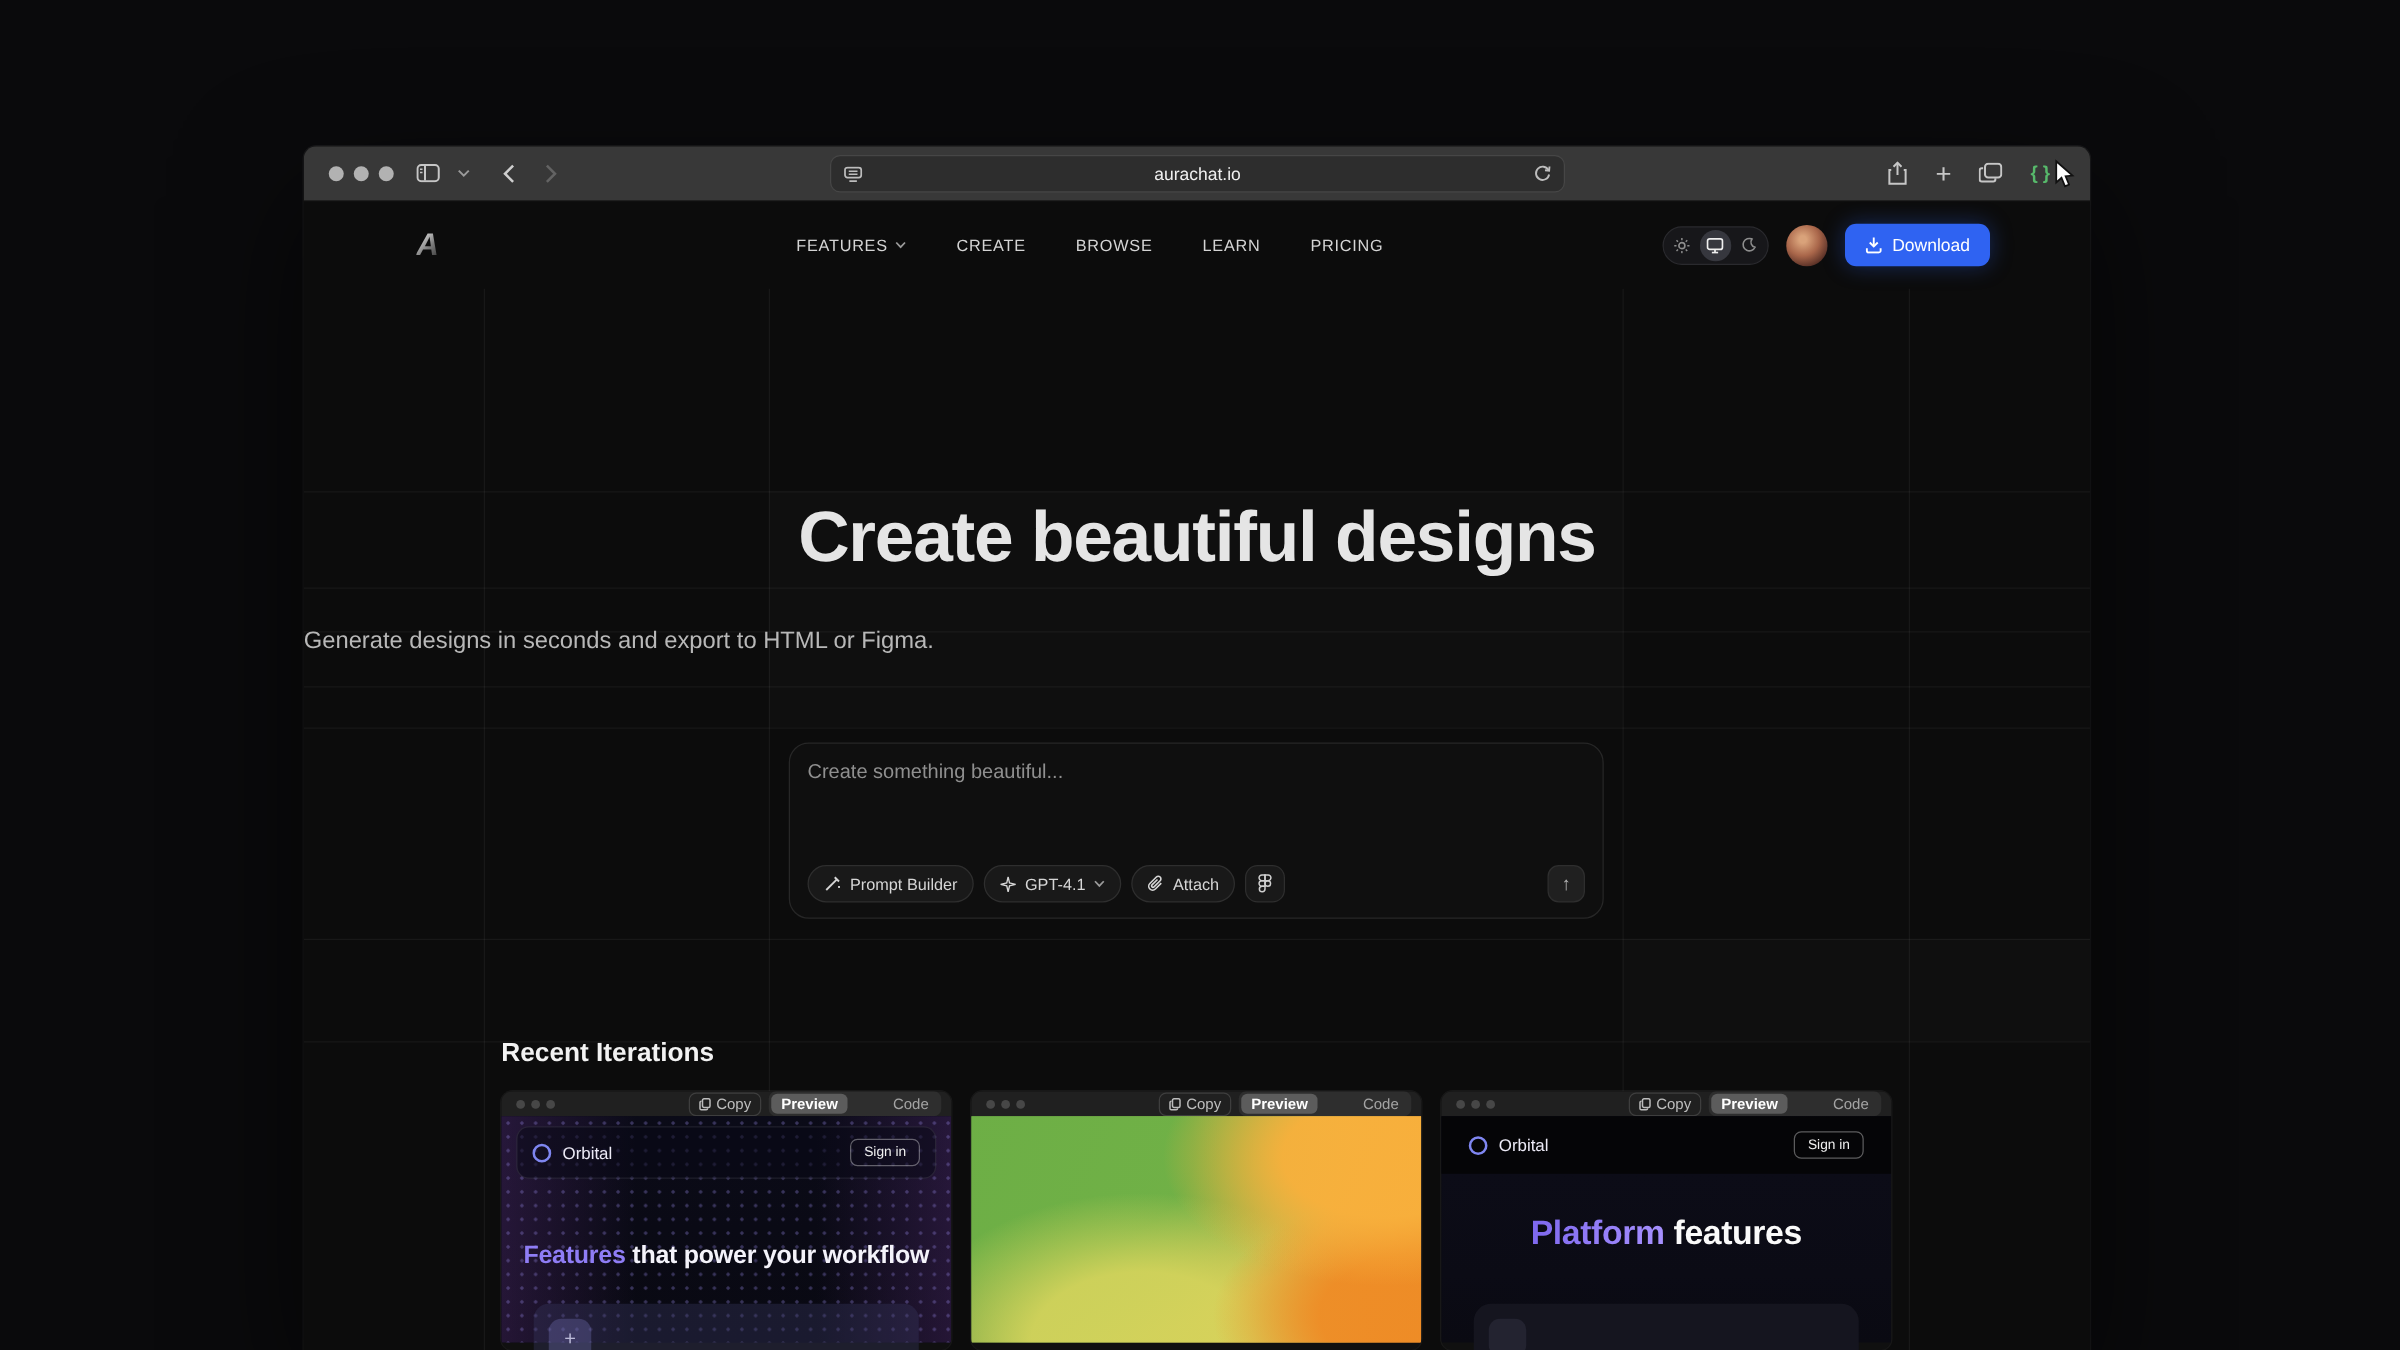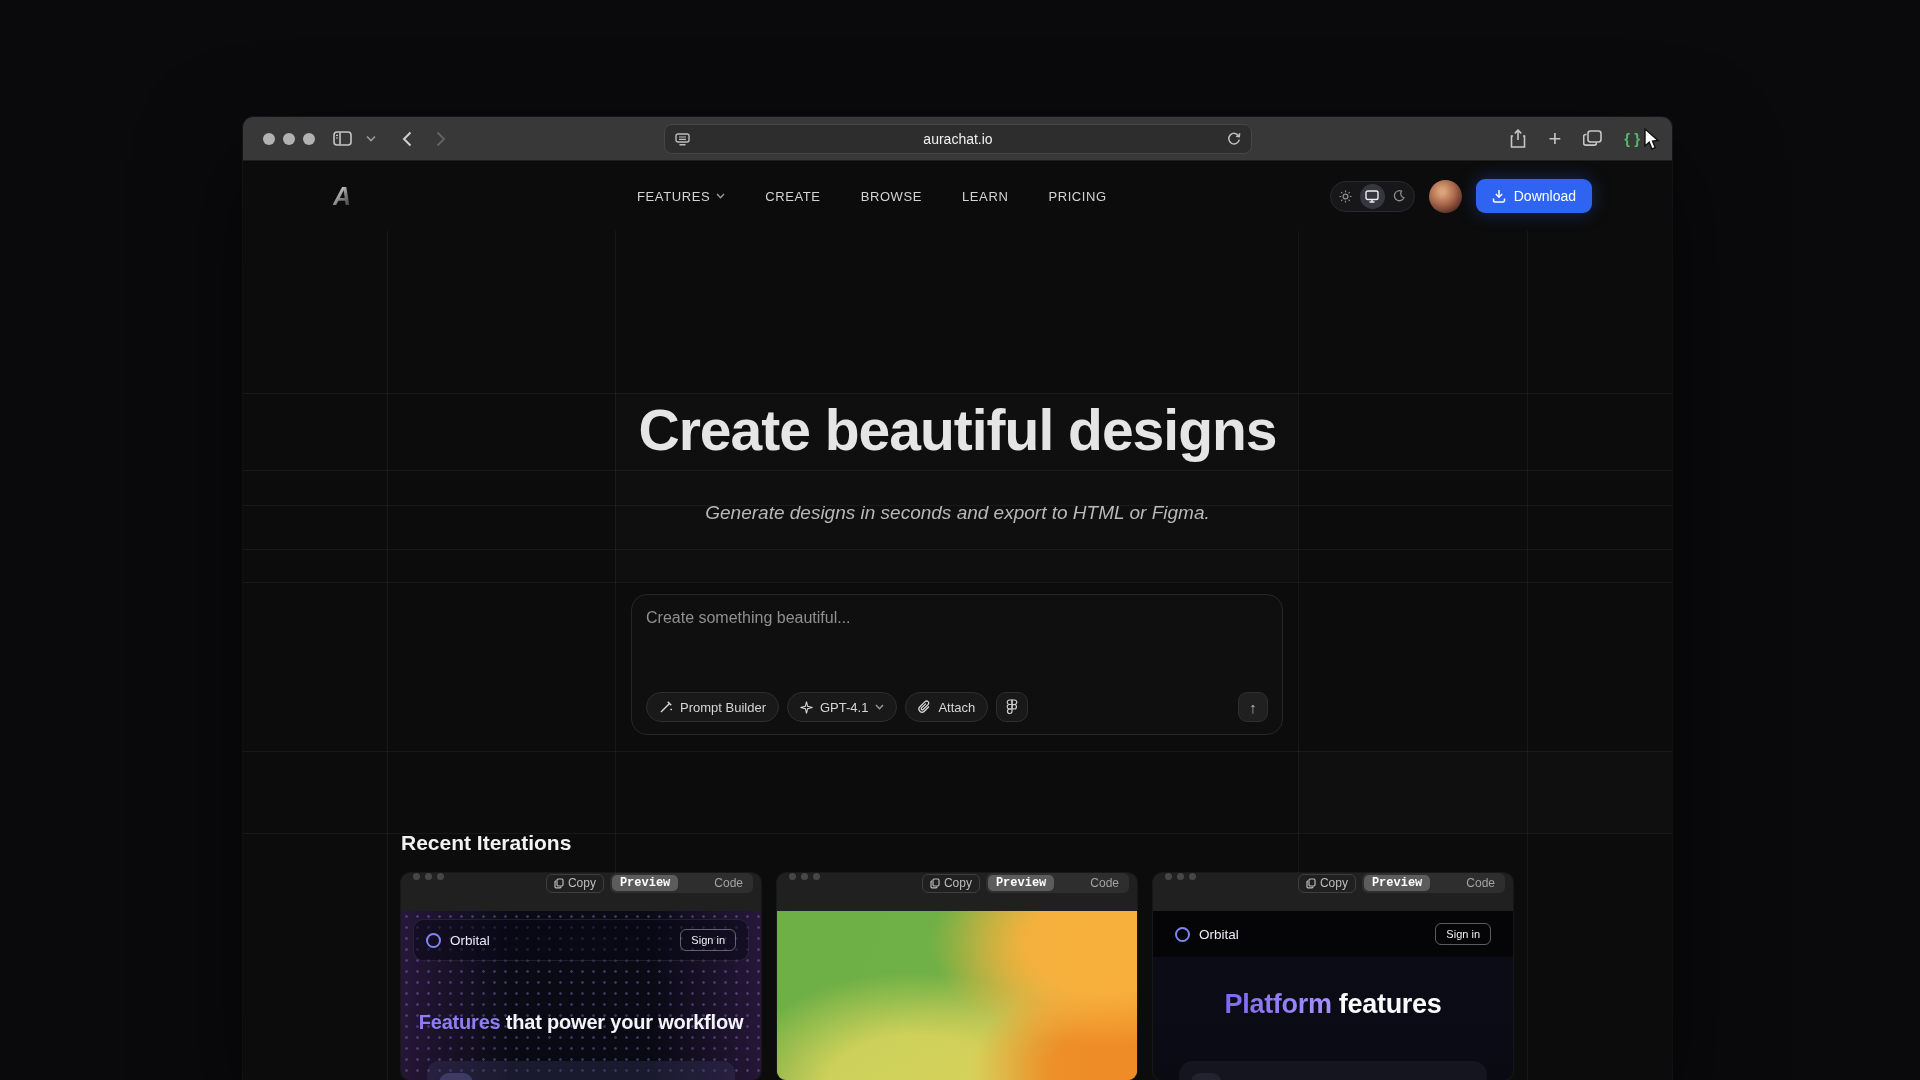--- a/index.html
+++ b/index.html
@@ -65,45 +65,45 @@
   .theme-pill { display:flex; align-items:center; gap:2px; background:#17171a; border:1px solid #2a2a2e; border-radius:16px; padding:2px; }
   .theme-pill button { width:25px; height:25px; border-radius:50%; border:none; background:transparent; display:flex; align-items:center; justify-content:center; cursor:default; }
   .theme-pill button.active { background:#36373e; }
   .avatar { width:33px; height:33px; border-radius:50%;
     background:radial-gradient(circle at 40% 35%, #d9a27a 10%, #a9664a 45%, #5d3328 75%, #2a1712 100%); }
   .dl-btn { height:34px; display:flex; align-items:center; gap:8px; background:#2f63f2; color:#fff;
     border:none; border-radius:9px; padding:0 16px; font-size:14px; font-family:inherit; font-weight:400; cursor:default;
     box-shadow:0 0 18px rgba(47,99,242,.35); }
 
   .hero-title { margin-top:166px; text-align:center; color:#e5e5e5; font-size:57px; font-weight:700; letter-spacing:-1px; position:relative; z-index:4; }
-  .hero-sub { margin-top:39px; text-align:center; color:#b8b8b8; font-size:19px; position:relative; z-index:4;font-style:italic; }
+  .hero-sub { margin-top:39px; color:#b8b8b8; font-size:19px; position:relative; z-index:4; }
 
   .prompt { position:absolute; left:388px; top:433px; width:652px; height:141px;
     background:#0f0f0f; border:1px solid #272727; border-radius:16px; z-index:4; padding:14px 14px 12px; display:flex; flex-direction:column; }
   .prompt textarea { background:transparent; border:none; outline:none; resize:none; flex:1;
     color:#ddd; font-size:16px; font-family:inherit; }
   .prompt textarea::placeholder { color:#8f8f8f; }
   .tools { display:flex; align-items:center; gap:8px; }
   .pill { height:30px; display:flex; align-items:center; gap:7px; background:#191919; border:1px solid #2e2e2e;
     border-radius:15px; padding:0 12px; color:#d6d6d6; font-size:13px; font-family:inherit; cursor:default; }
   .pill.square { width:32px; padding:0; justify-content:center; border-radius:10px; }
   .send-btn { margin-left:auto; width:30px; height:30px; border-radius:9px; background:#202020; border:1px solid #2e2e2e;
     color:#b5b5b5; font-size:15px; display:flex; align-items:center; justify-content:center; cursor:default; }
 
   .recent-h { position:absolute; left:158px; top:670px; color:#f2f2f2; font-size:21px; font-weight:700; z-index:4; }
   .cards { position:absolute; left:158px; top:712px; display:flex; gap:16px; z-index:4; }
   .card { width:360px; height:207px; border-radius:9px; overflow:hidden; background:#101010; box-shadow:0 0 0 1px rgba(255,255,255,.05); }
-  .card-head { height:38px; background:#202020; display:flex; align-items:flex-start; padding:0 8px 0 12px; }
+  .card-head { height:20px; background:#202020; display:flex; align-items:center; padding:0 8px 0 12px; }
   .dots { display:flex; gap:5px; }
   .dots i { width:7px; height:7px; border-radius:50%; background:#474747; }
   .head-actions { margin-left:auto; display:flex; align-items:center; gap:6px; }
   .copy-btn { height:19px; display:flex; align-items:center; gap:4px; border:1px solid #3e3e3e; border-radius:6px;
     background:transparent; color:#bdbdbd; font-size:12px; font-family:inherit; padding:0 7px; cursor:default; }
   .seg { display:flex; background:#2e2e2e; border-radius:6px; padding:2px; }
-  .seg .on { background:#5c5c5c; color:#fff; border:none; border-radius:5px; font-size:12px; font-weight:700; padding:1px 8px; font-family:Liberation Mono, monospace; cursor:default; }
+  .seg .on { background:#5c5c5c; color:#fff; border:none; border-radius:5px; font-size:12px; font-weight:700; padding:1px 8px; font-family:Liberation Sans, sans-serif; cursor:default; }
   .seg .off { background:transparent; color:#a3a3a3; border:none; font-size:12px; padding:1px 8px; font-family:inherit; cursor:default;margin-left:28px; }
   .card-body { height:181px; position:relative; }
 
   .body-orbital {
     background-color:#0a0a15;
     background-image:
       radial-gradient(circle, rgba(165,150,255,.30) 1.1px, rgba(0,0,0,0) 1.6px),
       linear-gradient(90deg, rgba(120,60,160,.25), rgba(10,10,22,0) 30% 70%, rgba(120,60,160,.25)),
       linear-gradient(180deg,#0b0b18,#090912);
     background-size:11px 11px, 100% 100%, 100% 100%;

